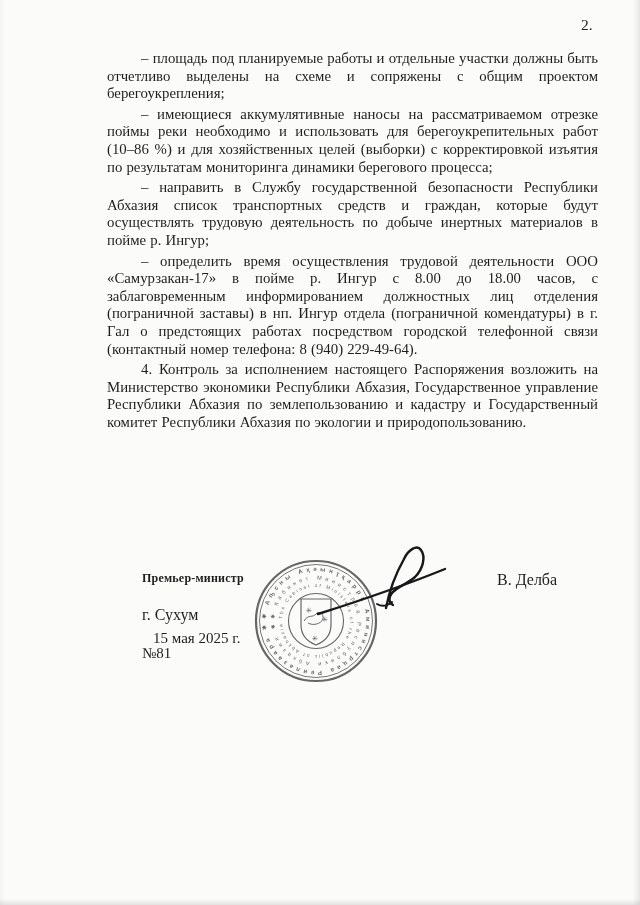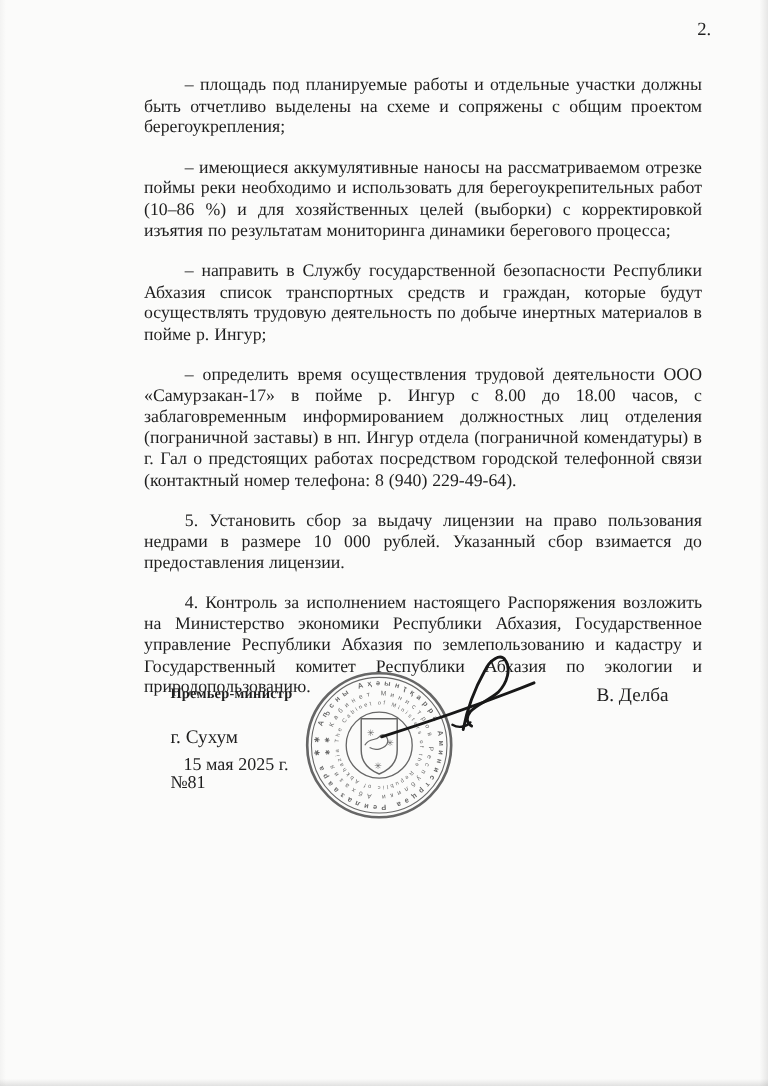--- a/index.html
+++ b/index.html
@@ -18,21 +18,21 @@
   .page-number{
     position:absolute;left:581px;top:16px;
     font-size:15.5px;
   }
   .body-text{
     position:absolute;left:104px;top:47px;width:497px;
     font-size:14.8px;line-height:17.6px;
     text-align:justify;
   }
   .body-text p{
-    margin:16px;
+    margin:3px;
     text-indent:34px;
     word-spacing:0.4px;
   }
   .sig-title{
     position:absolute;left:142px;top:571px;
     font-size:12px;font-weight:bold;letter-spacing:0.2px;
   }
   .sig-name{
     position:absolute;left:497px;top:571px;
     font-size:16px;font-weight:normal;
@@ -53,21 +53,20 @@
 
 <div class="page">
 
   <div class="page-number">2.</div>
 
   <div class="body-text">
     <p>– площадь под планируемые работы и отдельные участки должны быть отчетливо выделены на схеме и сопряжены с общим проектом берегоукрепления;</p>
     <p>– имеющиеся аккумулятивные наносы на рассматриваемом отрезке поймы реки необходимо и использовать для берегоукрепительных работ (10–86 %) и для хозяйственных целей (выборки) с корректировкой изъятия по результатам мониторинга динамики берегового процесса;</p>
     <p>– направить в Службу государственной безопасности Республики Абхазия список транспортных средств и граждан, которые будут осуществлять трудовую деятельность по добыче инертных материалов в пойме р. Ингур;</p>
     <p>– определить время осуществления трудовой деятельности ООО «Самурзакан-17» в пойме р. Ингур с 8.00 до 18.00 часов, с заблаговременным информированием должностных лиц отделения (пограничной заставы) в нп. Ингур отдела (пограничной комендатуры) в г. Гал о предстоящих работах посредством городской телефонной связи (контактный номер телефона: 8 (940) 229-49-64).</p>
-    <p>5. Установить сбор за выдачу лицензии на право пользования недрами в размере 10 000 рублей. Указанный сбор взимается до предоставления лицензии.</p>
     <p>4. Контроль за исполнением настоящего Распоряжения возложить на Министерство экономики Республики Абхазия, Государственное управление Республики Абхазия по землепользованию и кадастру и Государственный комитет Республики Абхазия по экологии и природопользованию.</p>
   </div>
 
   <div class="sig-title">Премьер-министр</div>
   <div class="sig-name">В. Делба</div>
   <div class="sig-place">г. Сухум</div>
   <div class="sig-date">15 мая 2025 г.</div>
   <div class="sig-number">№81</div>
 
   <svg class="stamp" viewBox="0 0 128 128" aria-hidden="true">

